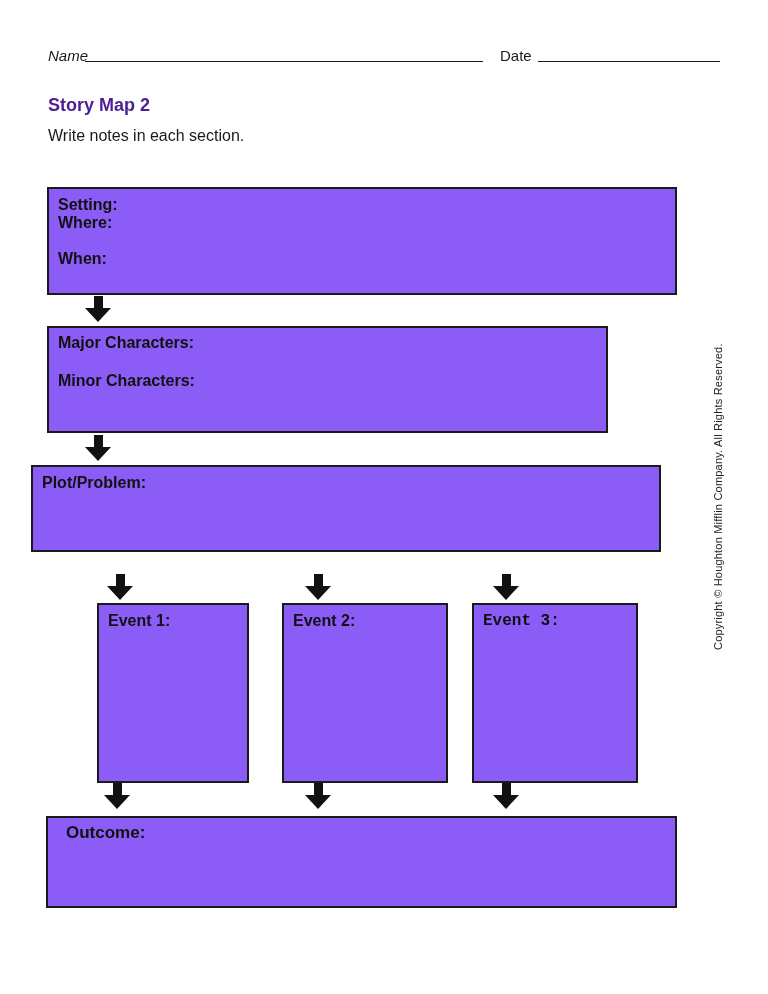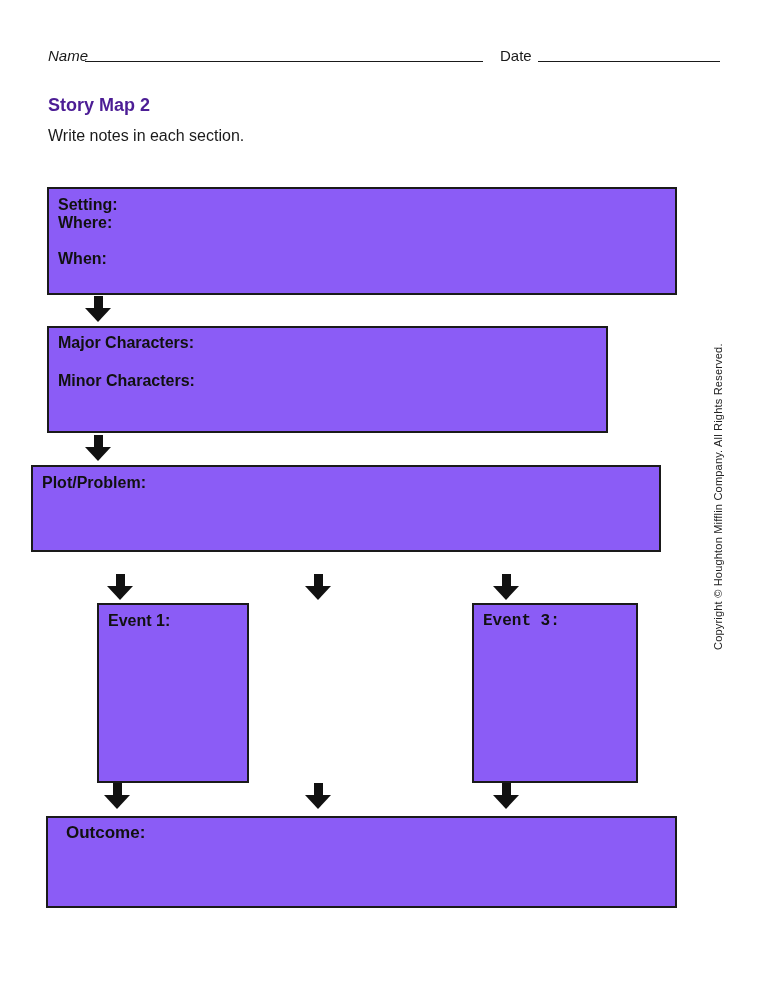--- a/index.html
+++ b/index.html
@@ -105,20 +105,23 @@
     <span class="box-label" style="left:9px; top:7px;">Plot/Problem:</span>
   </div>
 
   <div class="arrow" style="left:106px; top:574px;"></div>
   <div class="arrow" style="left:304px; top:574px;"></div>
   <div class="arrow" style="left:492px; top:574px;"></div>
 
   <div class="map-box" style="left:89px; top:603px; width:152px; height:180px;margin-left:8px;">
     <span class="box-label" style="left:9px; top:7px;">Event 1:</span>
   </div>
+  <div class="map-box" style="left:282px; top:603px; width:166px; height:180px;">
+    <span class="box-label" style="left:9px; top:7px;">Event 2:</span>
+  </div>
   <div class="map-box" style="left:472px; top:603px; width:166px; height:180px;font-family:Liberation Mono, monospace;">
     <span class="box-label" style="left:9px; top:7px;">Event 3:</span>
   </div>
 
   <div class="arrow" style="left:103px; top:783px;"></div>
   <div class="arrow" style="left:304px; top:783px;"></div>
   <div class="arrow" style="left:492px; top:783px;"></div>
 
   <div class="map-box" style="left:46px; top:816px; width:631px; height:92px;">
     <span class="box-label outcome-label" style="left:18px; top:5px;">Outcome:</span>

